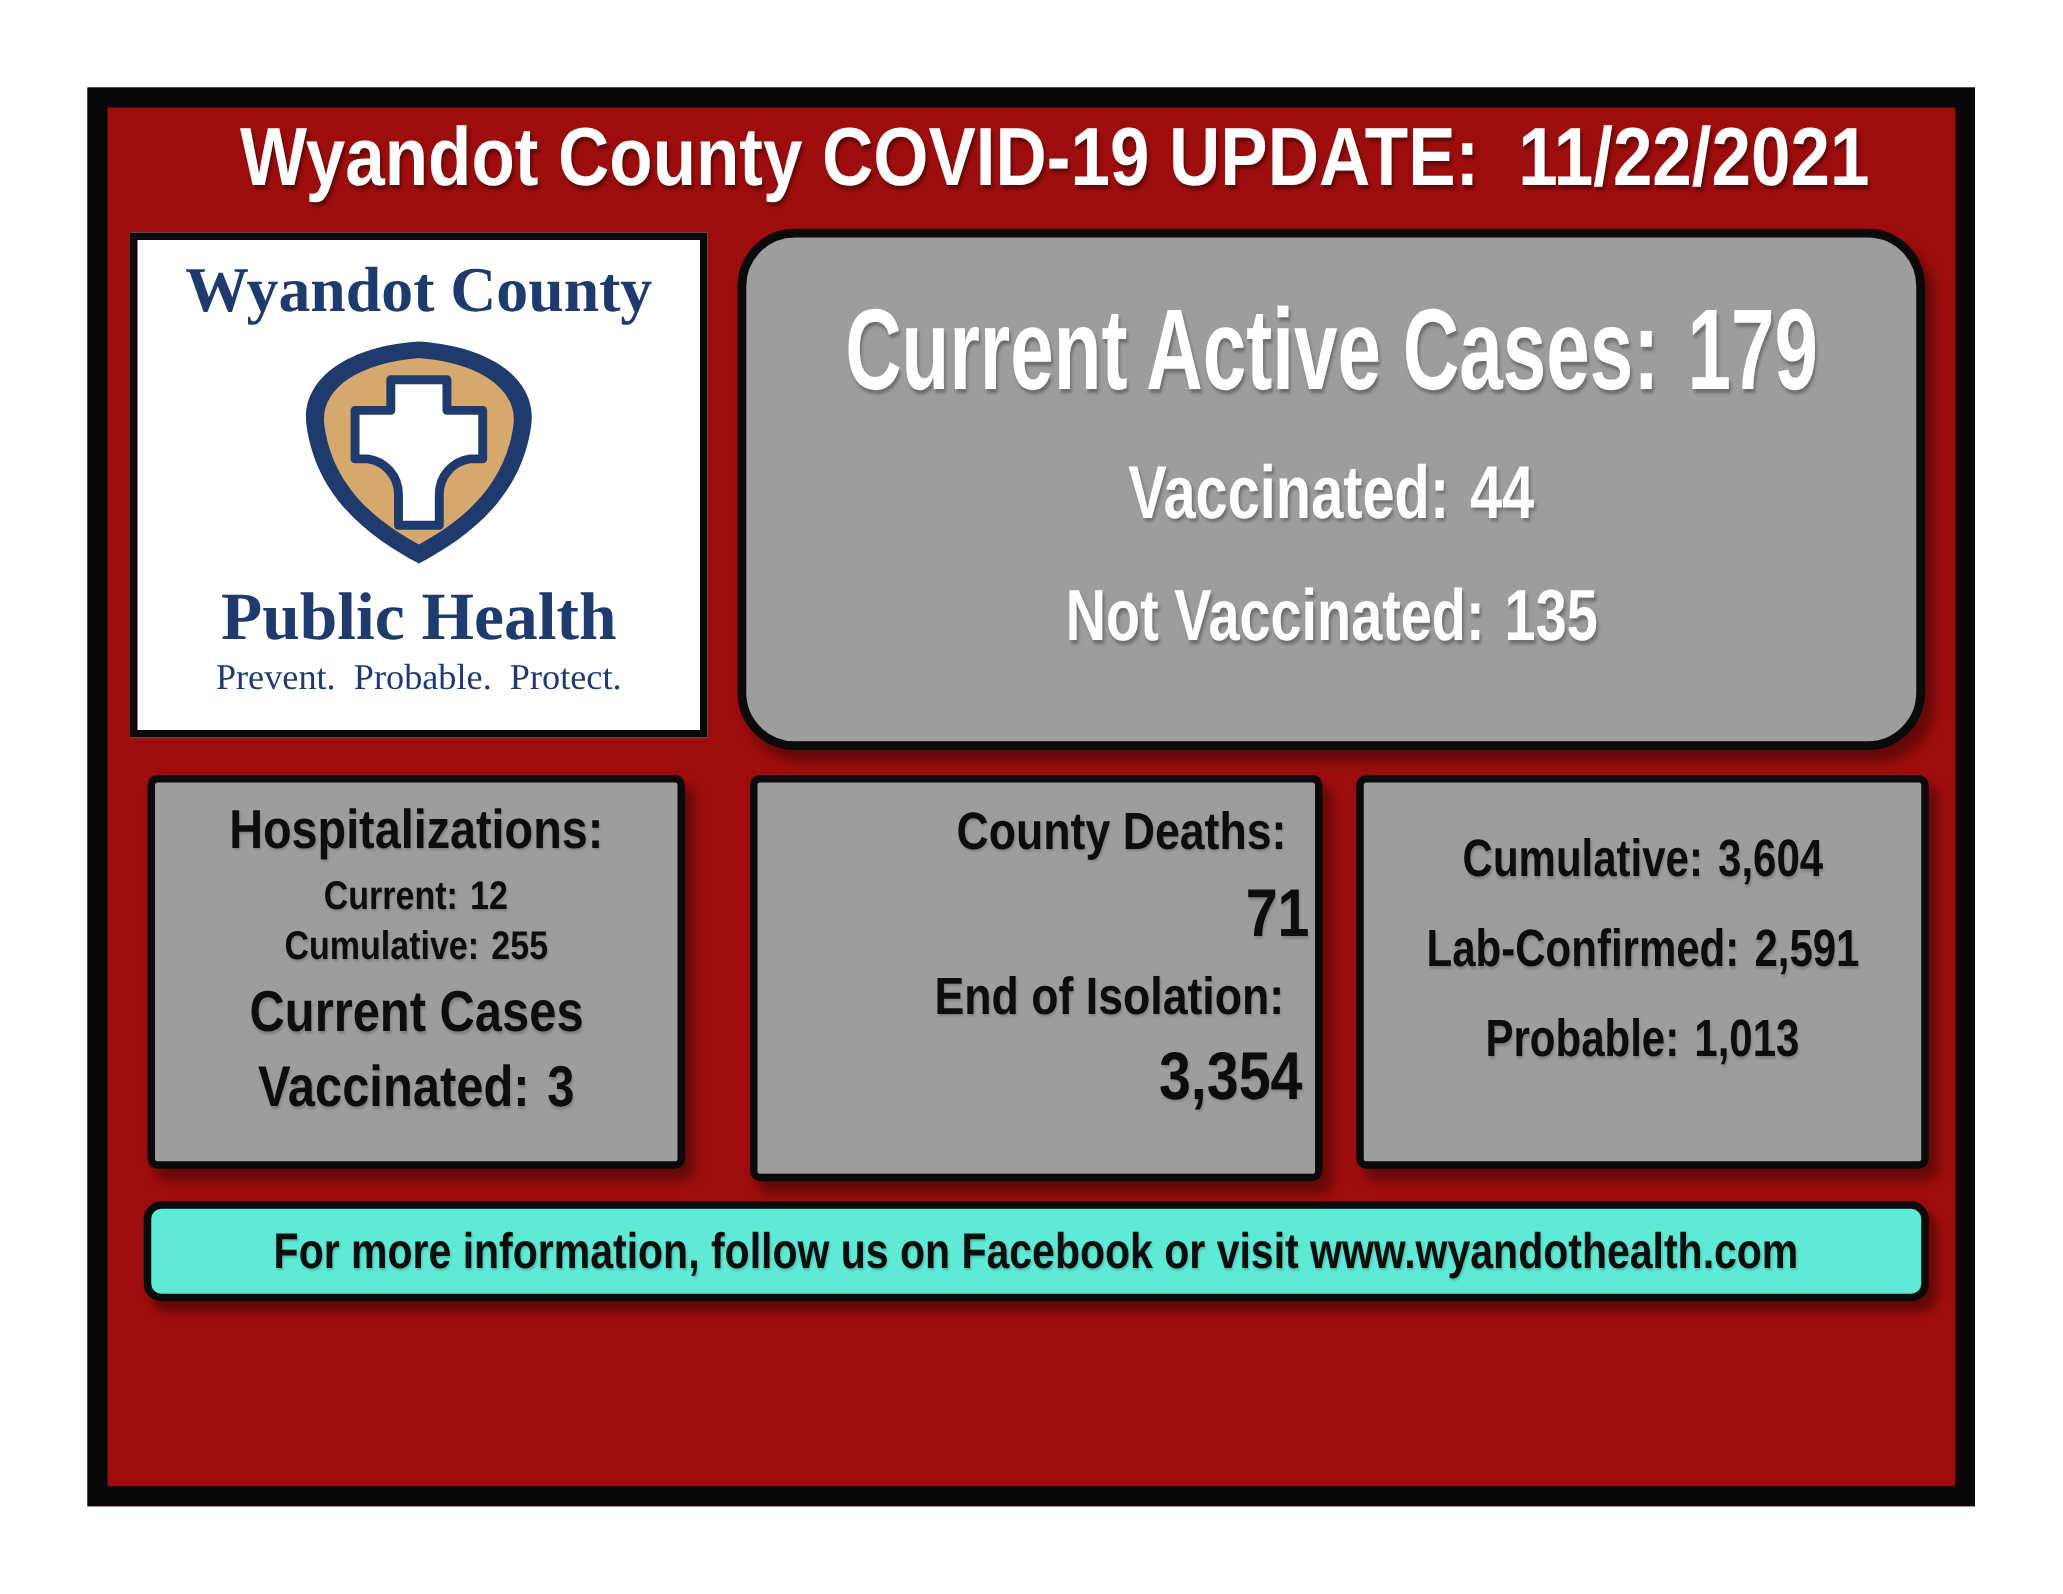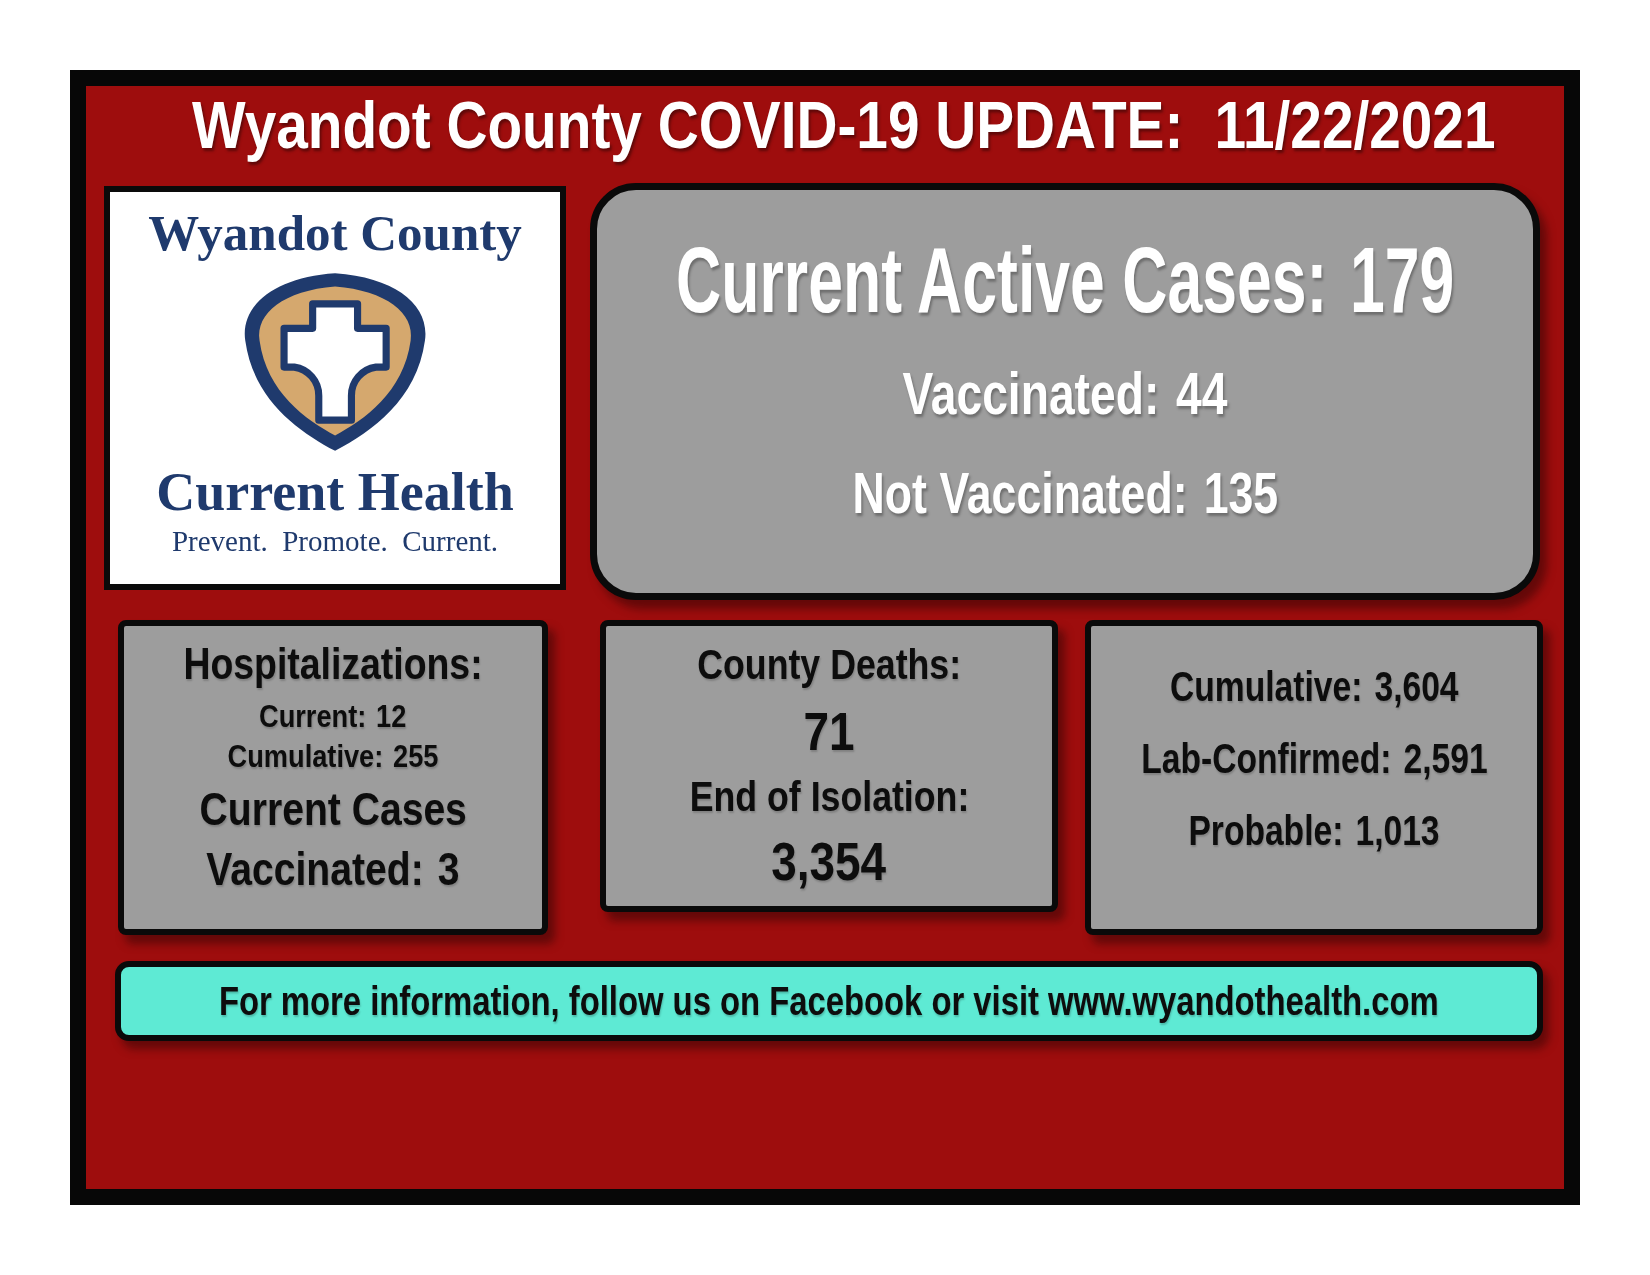--- a/index.html
+++ b/index.html
@@ -36,21 +36,21 @@
   .big{left:504px;top:97px;width:950px;height:417px;border-radius:46px;border-width:7px;
        color:#ffffff;justify-content:center;padding-bottom:28px;}
   .big .line{text-shadow:2px 3px 3px rgba(0,0,0,0.30);}
   .h1{font-size:92px;font-weight:bold;}
   .h2{font-size:60px;font-weight:bold;margin-top:38px;}
   .h3{font-size:58px;font-weight:bold;margin-top:40px;}
 
   .box{color:#0d0d0d;border-radius:8px;}
   .box .line{font-weight:bold;text-shadow:1px 2px 2px rgba(0,0,0,0.18);}
   .box-left{left:32px;top:534px;width:430px;height:315px;}
-  .box-mid{left:514px;top:534px;width:458px;height:292px;}
+  .box-mid{left:514px;top:534px;width:458px;height:325px;align-items:flex-end;}
   .box-right{left:999px;top:534px;width:458px;height:315px;}
   .t44{font-size:44px;} .t32{font-size:32px;} .t46{font-size:46px;}
   .t42{font-size:42px;} .t54{font-size:54px;}
   .mt16{margin-top:16px;} .mt14{margin-top:14px;} .mt8{margin-top:8px;}
   .mt18{margin-top:18px;} .mt40{margin-top:40px;} .mt30{margin-top:30px;}
 
   
   .info{position:absolute;left:29px;top:875px;width:1428px;height:80px;background:#5eead4;
         border:6px solid #0a0a0a;border-radius:14px;box-sizing:border-box;
         display:flex;align-items:center;justify-content:center;color:#0d0d0d;
@@ -79,22 +79,22 @@
       </div>
     </div>
 
     <div class="logo">
       <div class="logo-org">Wyandot County</div>
       <svg class="logo-shield" viewBox="0 0 200 190">
         <path d="M100 182 C64 163 20 132 12 74 C7 40 40 12 100 8 C160 12 193 40 188 74 C180 132 136 163 100 182 Z" fill="#1f3a6d"></path>
         <path d="M100 167 C72 152 33 125 26 74 C22 47 50 25 100 21 C150 25 178 47 174 74 C167 125 128 152 100 167 Z" fill="#d5a86e"></path>
         <path d="M78 38 H122 V62 H150 V100 H140 A28 28 0 0 0 116 128 V152 H84 V128 A28 28 0 0 0 60 100 H50 V62 H78 Z" fill="#ffffff" stroke="#1f3a6d" stroke-width="7" stroke-linejoin="round"></path>
       </svg>
-      <div class="logo-ph">Current Health</div>
-      <div class="logo-tag">Prevent.  Promote.  Current.</div>
+      <div class="logo-ph">Public Health</div>
+      <div class="logo-tag">Prevent.  Probable.  Protect.</div>
     </div>
 
     <div class="panel big">
       <div class="line h1 cx68">
         <span>Current Active Cases:</span>
         <span class="val">179</span>
       </div>
       <div class="line h2 cx77">
         <span>Vaccinated:</span>
         <span class="val">44</span>

